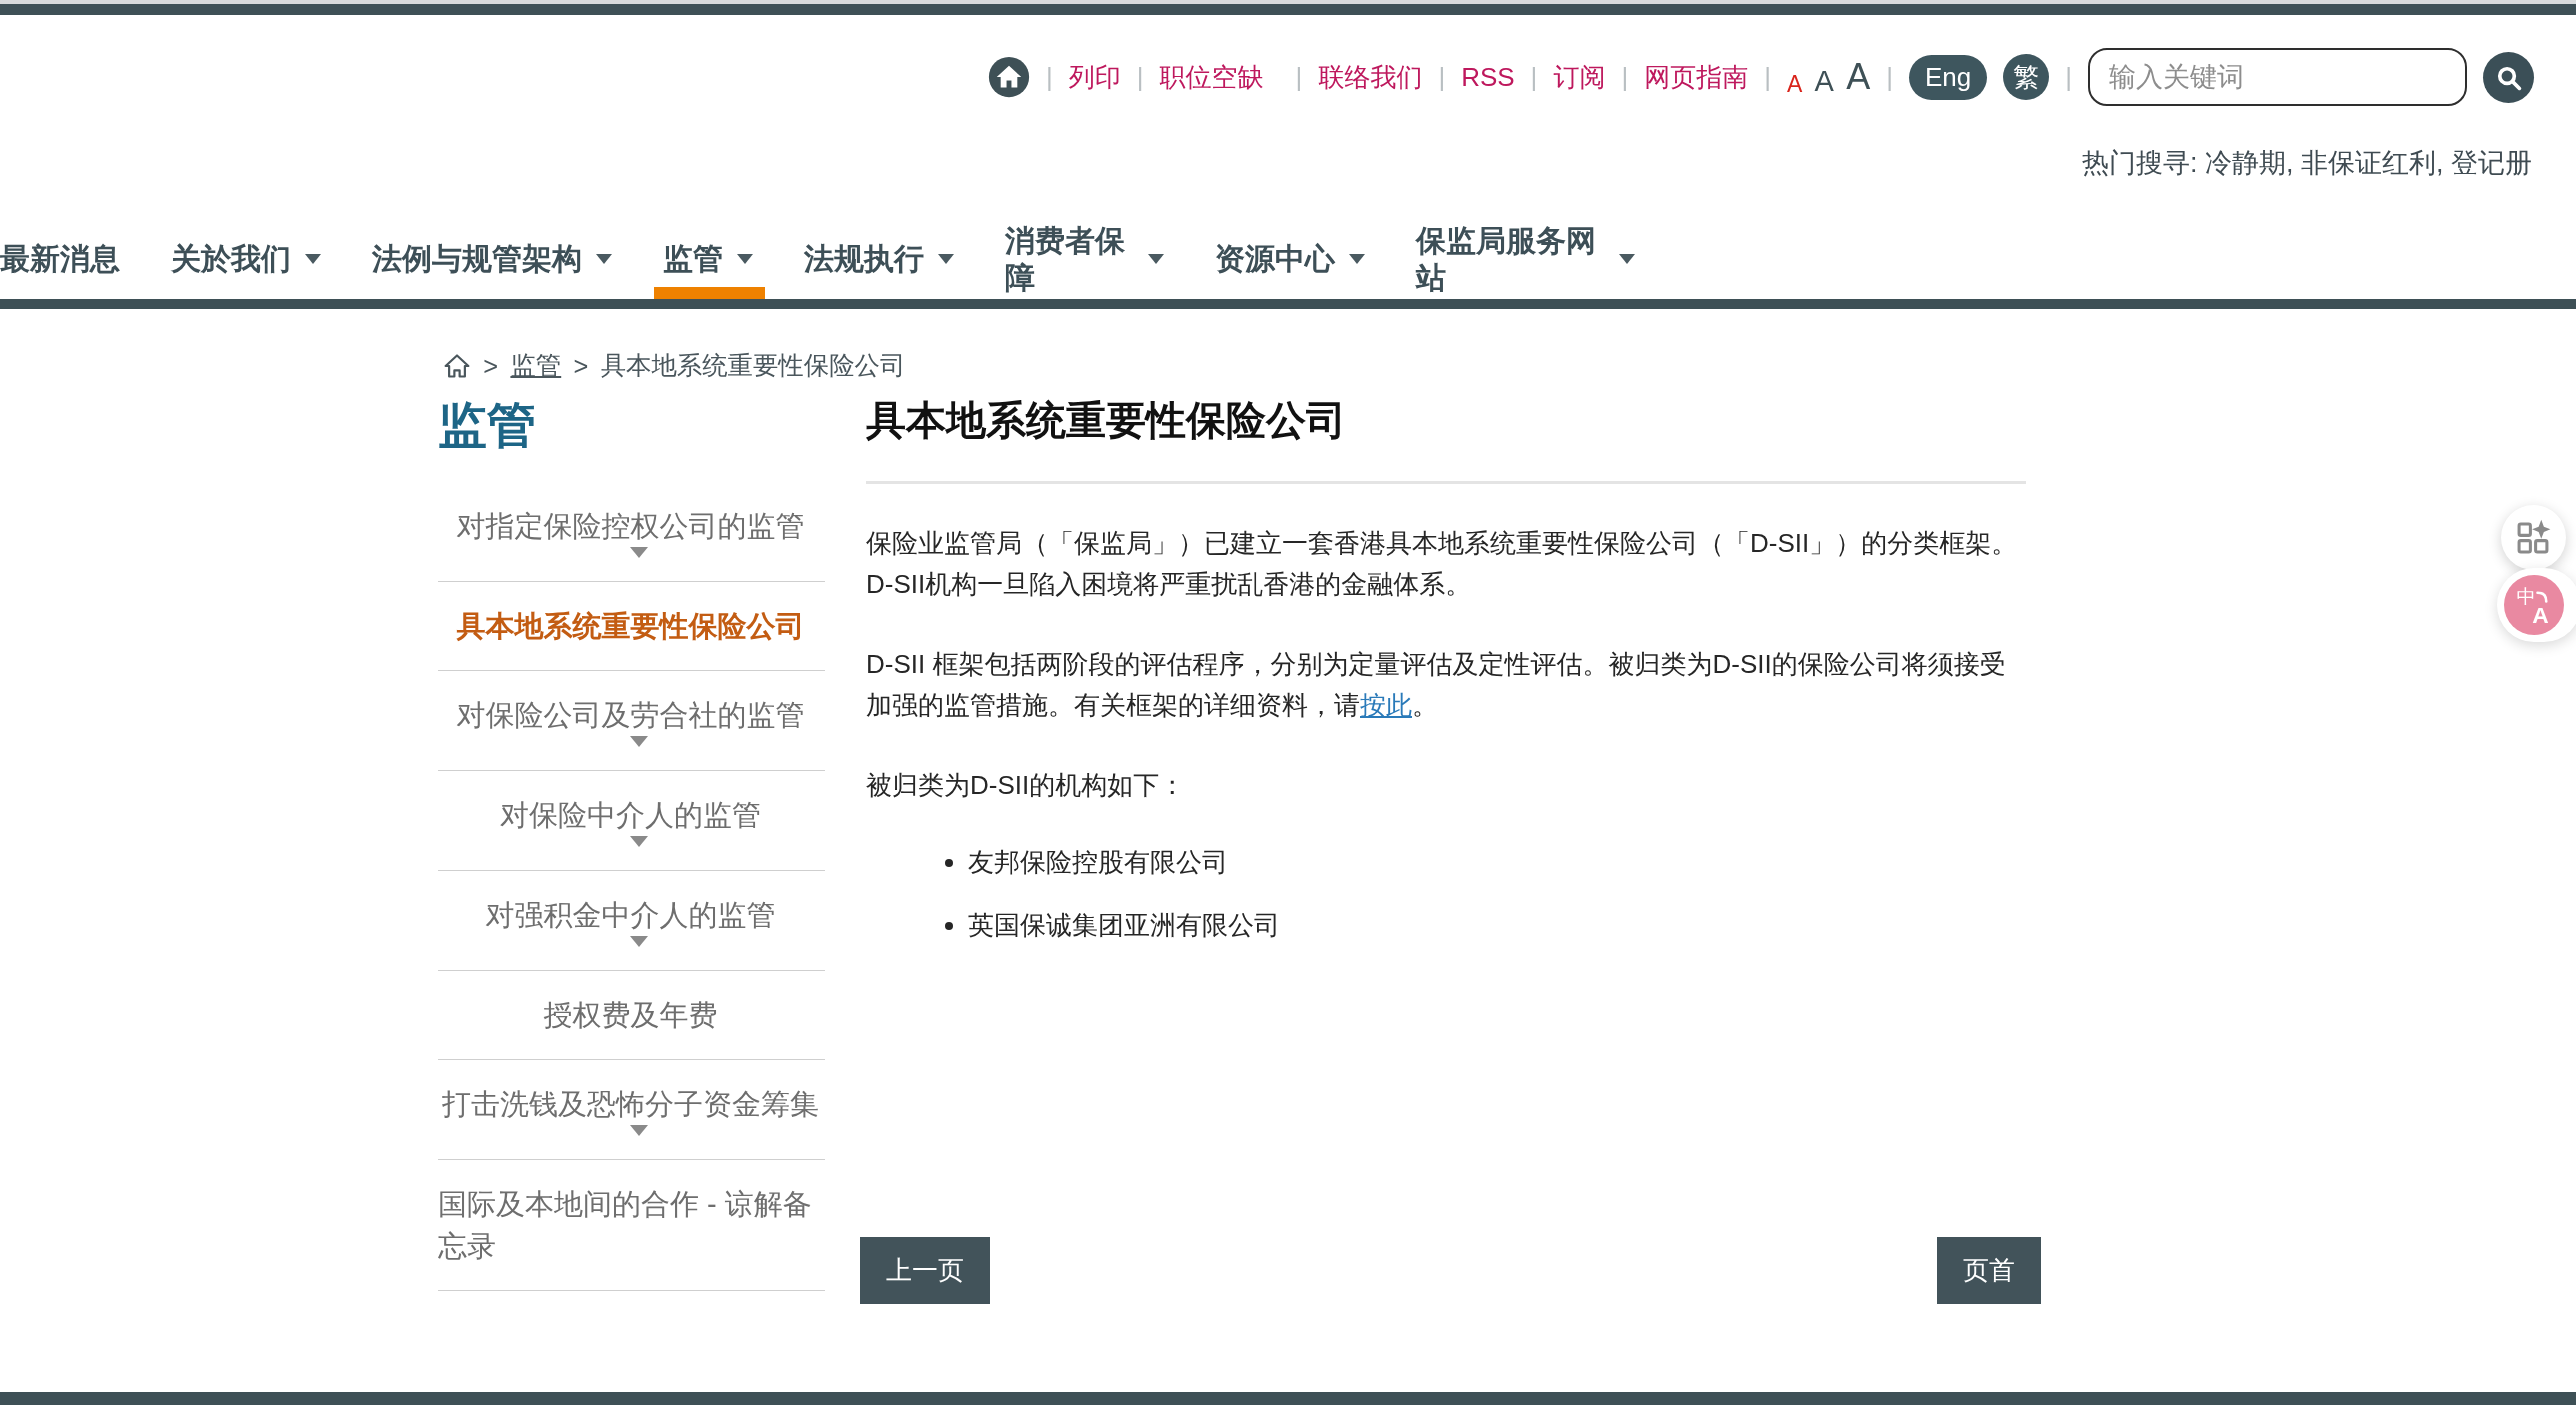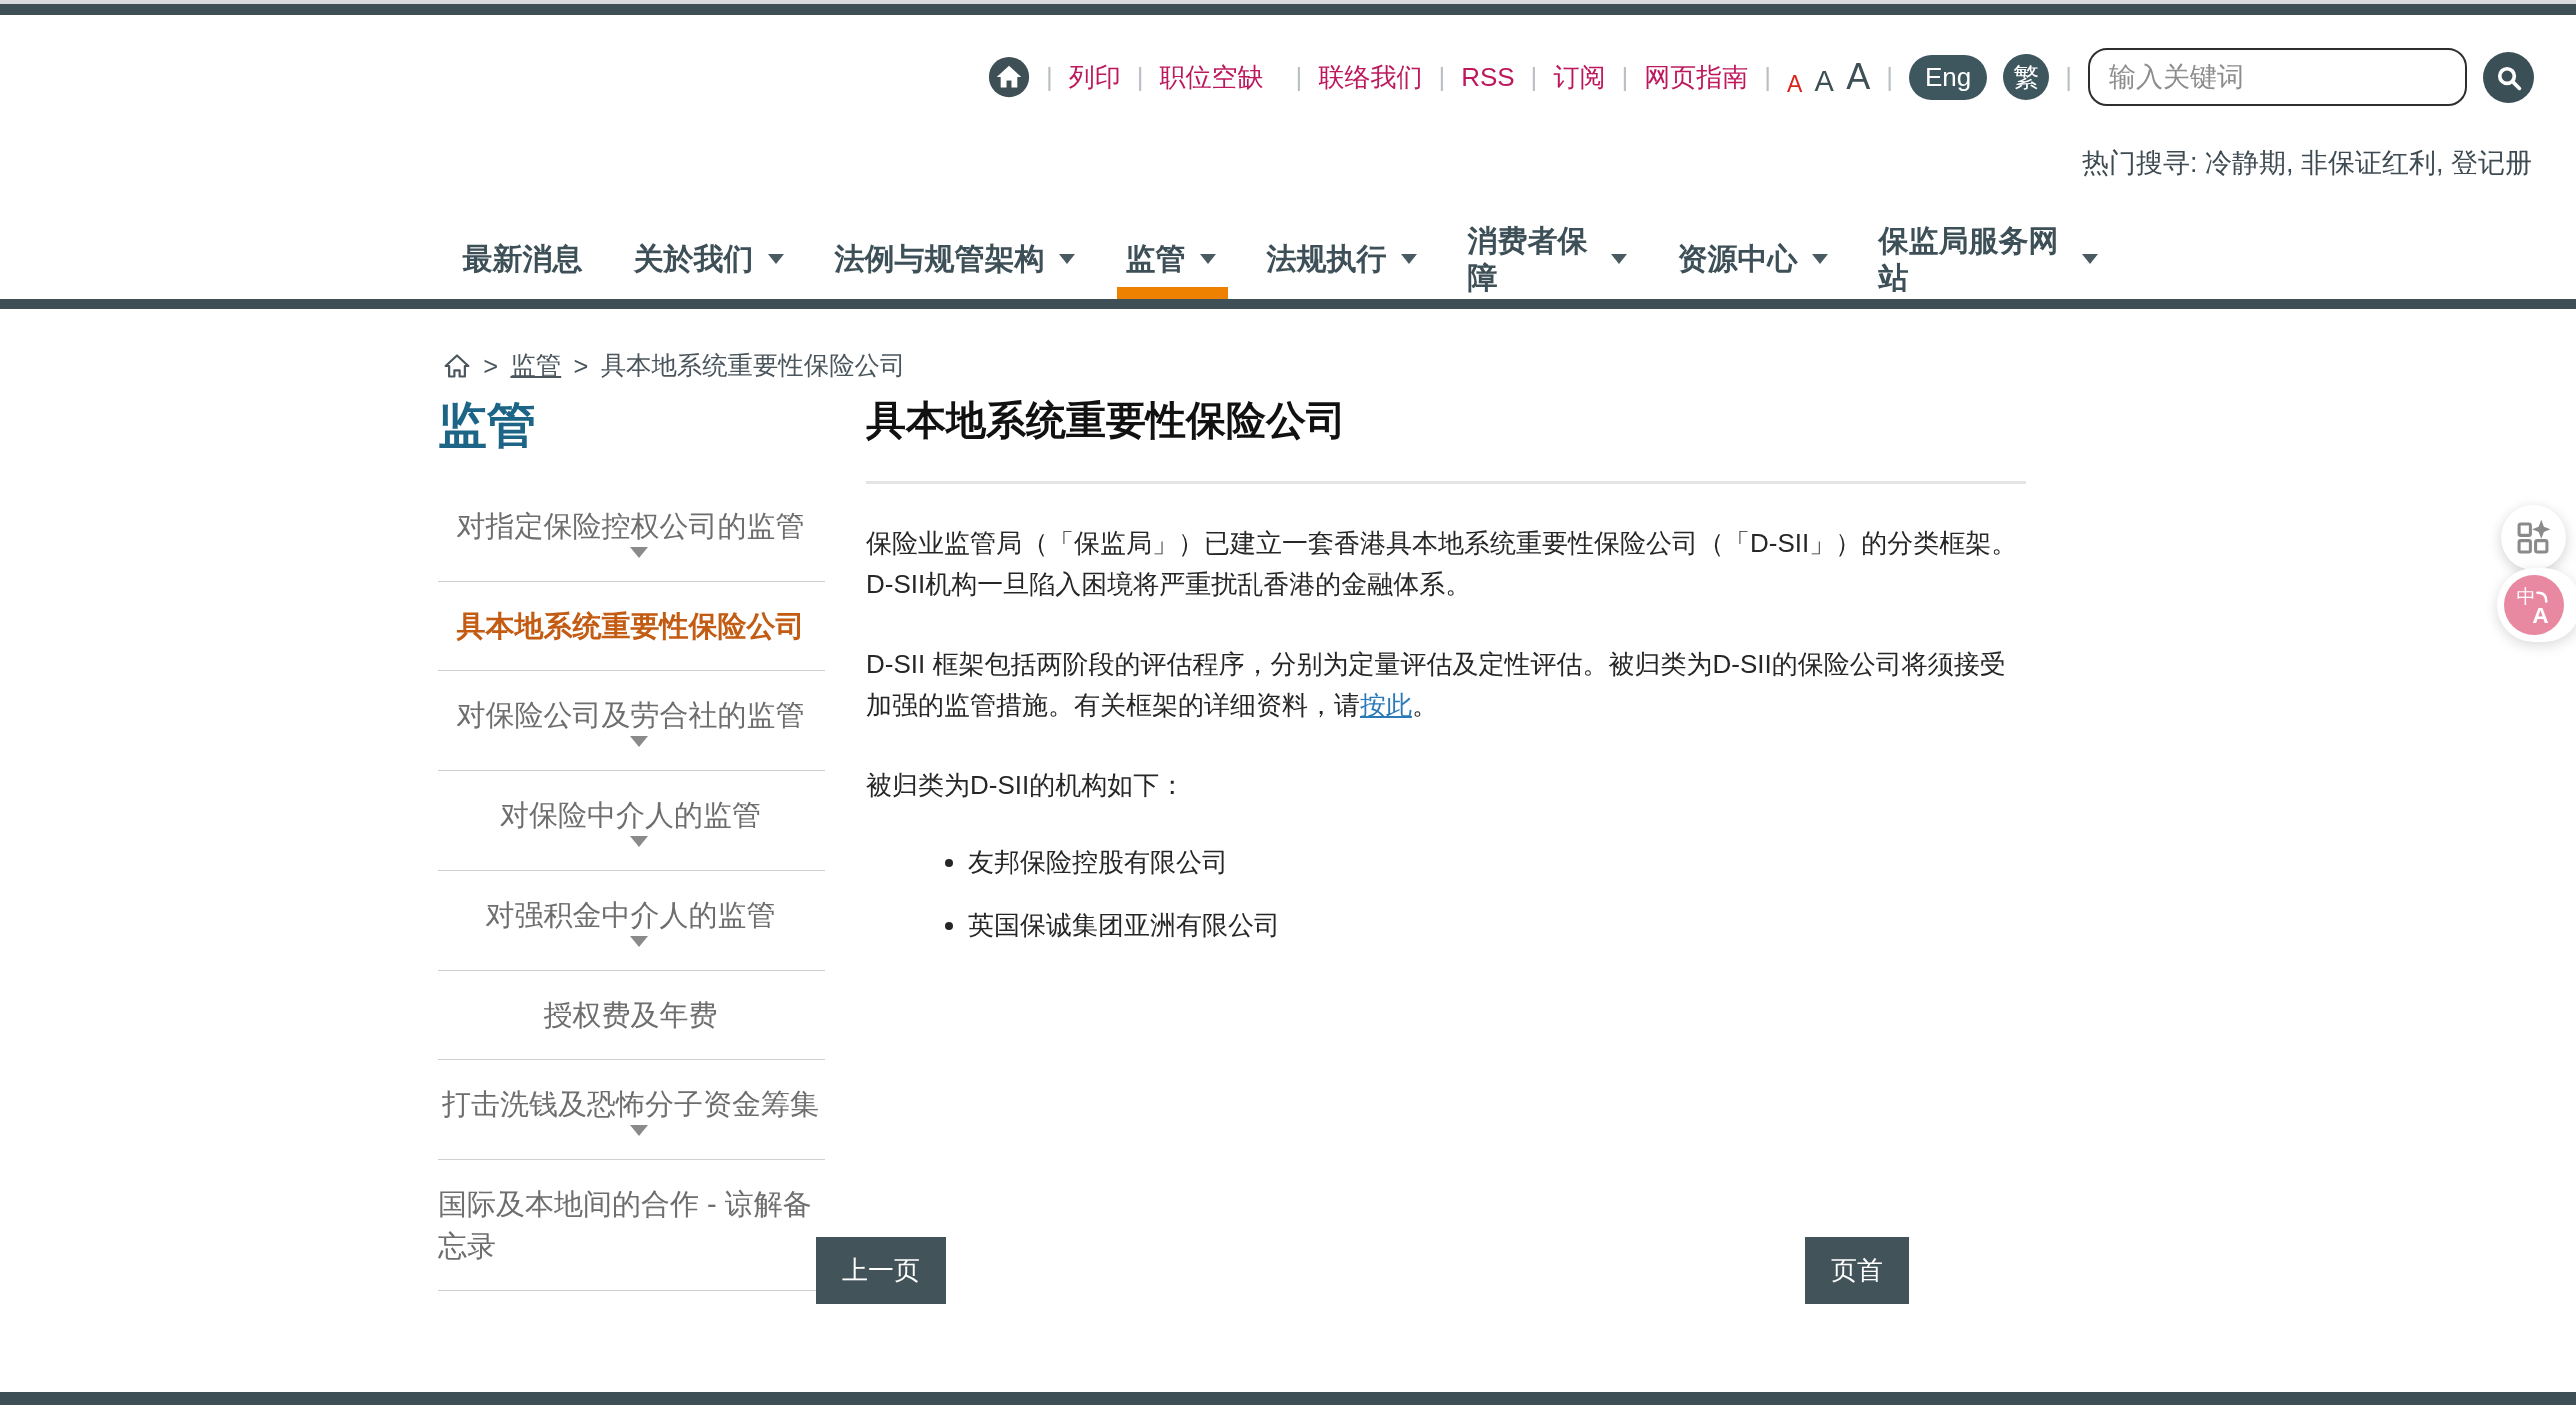--- a/index.html
+++ b/index.html
@@ -30,21 +30,21 @@
   .fs-a3 { color:#3e5056; font-size:36px; }
   .lang-eng { background:#3e565e; color:#fff; font-size:26px; border-radius:24.5px; padding:7px 16px; cursor:pointer; }
   .lang-trad { background:#3e565e; color:#fff; font-size:26px; border-radius:50%; width:46px; height:46px; display:flex; align-items:center; justify-content:center; cursor:pointer; }
   .search-box { width:379px; height:58px; border:2.6px solid #2e2e2e; border-radius:19px; font-size:27px; color:#333; padding:0 19px; outline:none; }
   .search-box::placeholder { color:#8d8d8d; }
   .search-btn { width:51px; height:51px; border-radius:50%; background:#3b4f57; border:none; display:flex; align-items:center; justify-content:center; cursor:pointer; }
 
   .hot-search { position:absolute; top:130px; right:44px; font-size:27px; color:#3f4b52; }
 
   
-  .nav-bar { position:absolute; top:219px; left:0; width:100%; height:90px; background:#fff; border-bottom:10.5px solid #3e5056; display:flex; justify-content:center; align-items:stretch; gap:51px; padding-right:16px; }
+  .nav-bar { position:absolute; top:219px; left:0; width:100%; height:90px; background:#fff; border-bottom:10.5px solid #3e5056; display:flex; justify-content:flex-start; align-items:stretch; gap:51px; padding-right:16px; }
   .nav-item { position:relative; display:flex; align-items:center; cursor:pointer; }
   .nav-label { font-size:30px; font-weight:600; color:#3d4f57; line-height:1.25; }
   .nav-arrow { width:0; height:0; border-left:8.8px solid transparent; border-right:8.8px solid transparent; border-top:10.5px solid #4a5a61; margin-left:14px; flex:0 0 auto; }
   .nav-indicator { position:absolute; bottom:0; left:-8.8px; right:-12.3px; height:12.3px; background:#ee8100; }
 
   
   .breadcrumb { position:absolute; top:349px; left:443px; display:flex; align-items:center; gap:12.3px; font-size:25.4px; color:#4a565c; }
   .crumb-link { text-decoration:underline; cursor:pointer; color:#4a565c; }
   .crumb-sep { color:#4a565c; }
 
@@ -59,21 +59,21 @@
   
   .main { position:absolute; top:393px; left:866px; width:1160px; }
   .page-title { font-size:40px; font-weight:bold; color:#111; }
   .title-divider { width:100%; height:2.6px; background:#e4e4e4; margin-top:33px; }
   .para { font-size:26px; color:#262626; line-height:41px; margin-top:39px; }
   .inline-link { color:#2a7ab9; text-decoration:underline; cursor:pointer; }
   .dsii-list { margin-top:39px; padding-left:102px; }
   .dsii-list li { font-size:26px; color:#262626; margin-bottom:28px; }
 
   
-  .page-btns { position:absolute; top:1237px; left:816px; width:1093px; display:flex; justify-content:space-between; }
+  .page-btns { position:absolute; top:1237px; left:860px; width:1181px; display:flex; justify-content:space-between; }
   .nav-btn { background:#42535a; color:#fff; font-size:26px; border:none; padding:16px 26px; cursor:pointer; }
 
   
   .float-grid { position:absolute; top:505px; right:10.5px; width:65px; height:65px; border-radius:50%; background:#fff; box-shadow:0 3.5px 12.3px rgba(0,0,0,.18); display:flex; align-items:center; justify-content:center; cursor:pointer; }
   .float-translate { position:absolute; top:568px; right:-5.3px; width:84px; height:74px; border-radius:37px; background:#fff; box-shadow:0 3.5px 12.3px rgba(0,0,0,.15); display:flex; align-items:center; padding-left:7px; cursor:pointer; }
   .translate-circle { width:60px; height:60px; border-radius:50%; background:#e989a1; display:flex; align-items:center; justify-content:center; }
 
   
   .footer-bar { position:absolute; bottom:0; left:0; width:100%; height:13px; background:#3e5056; }
 </style>

